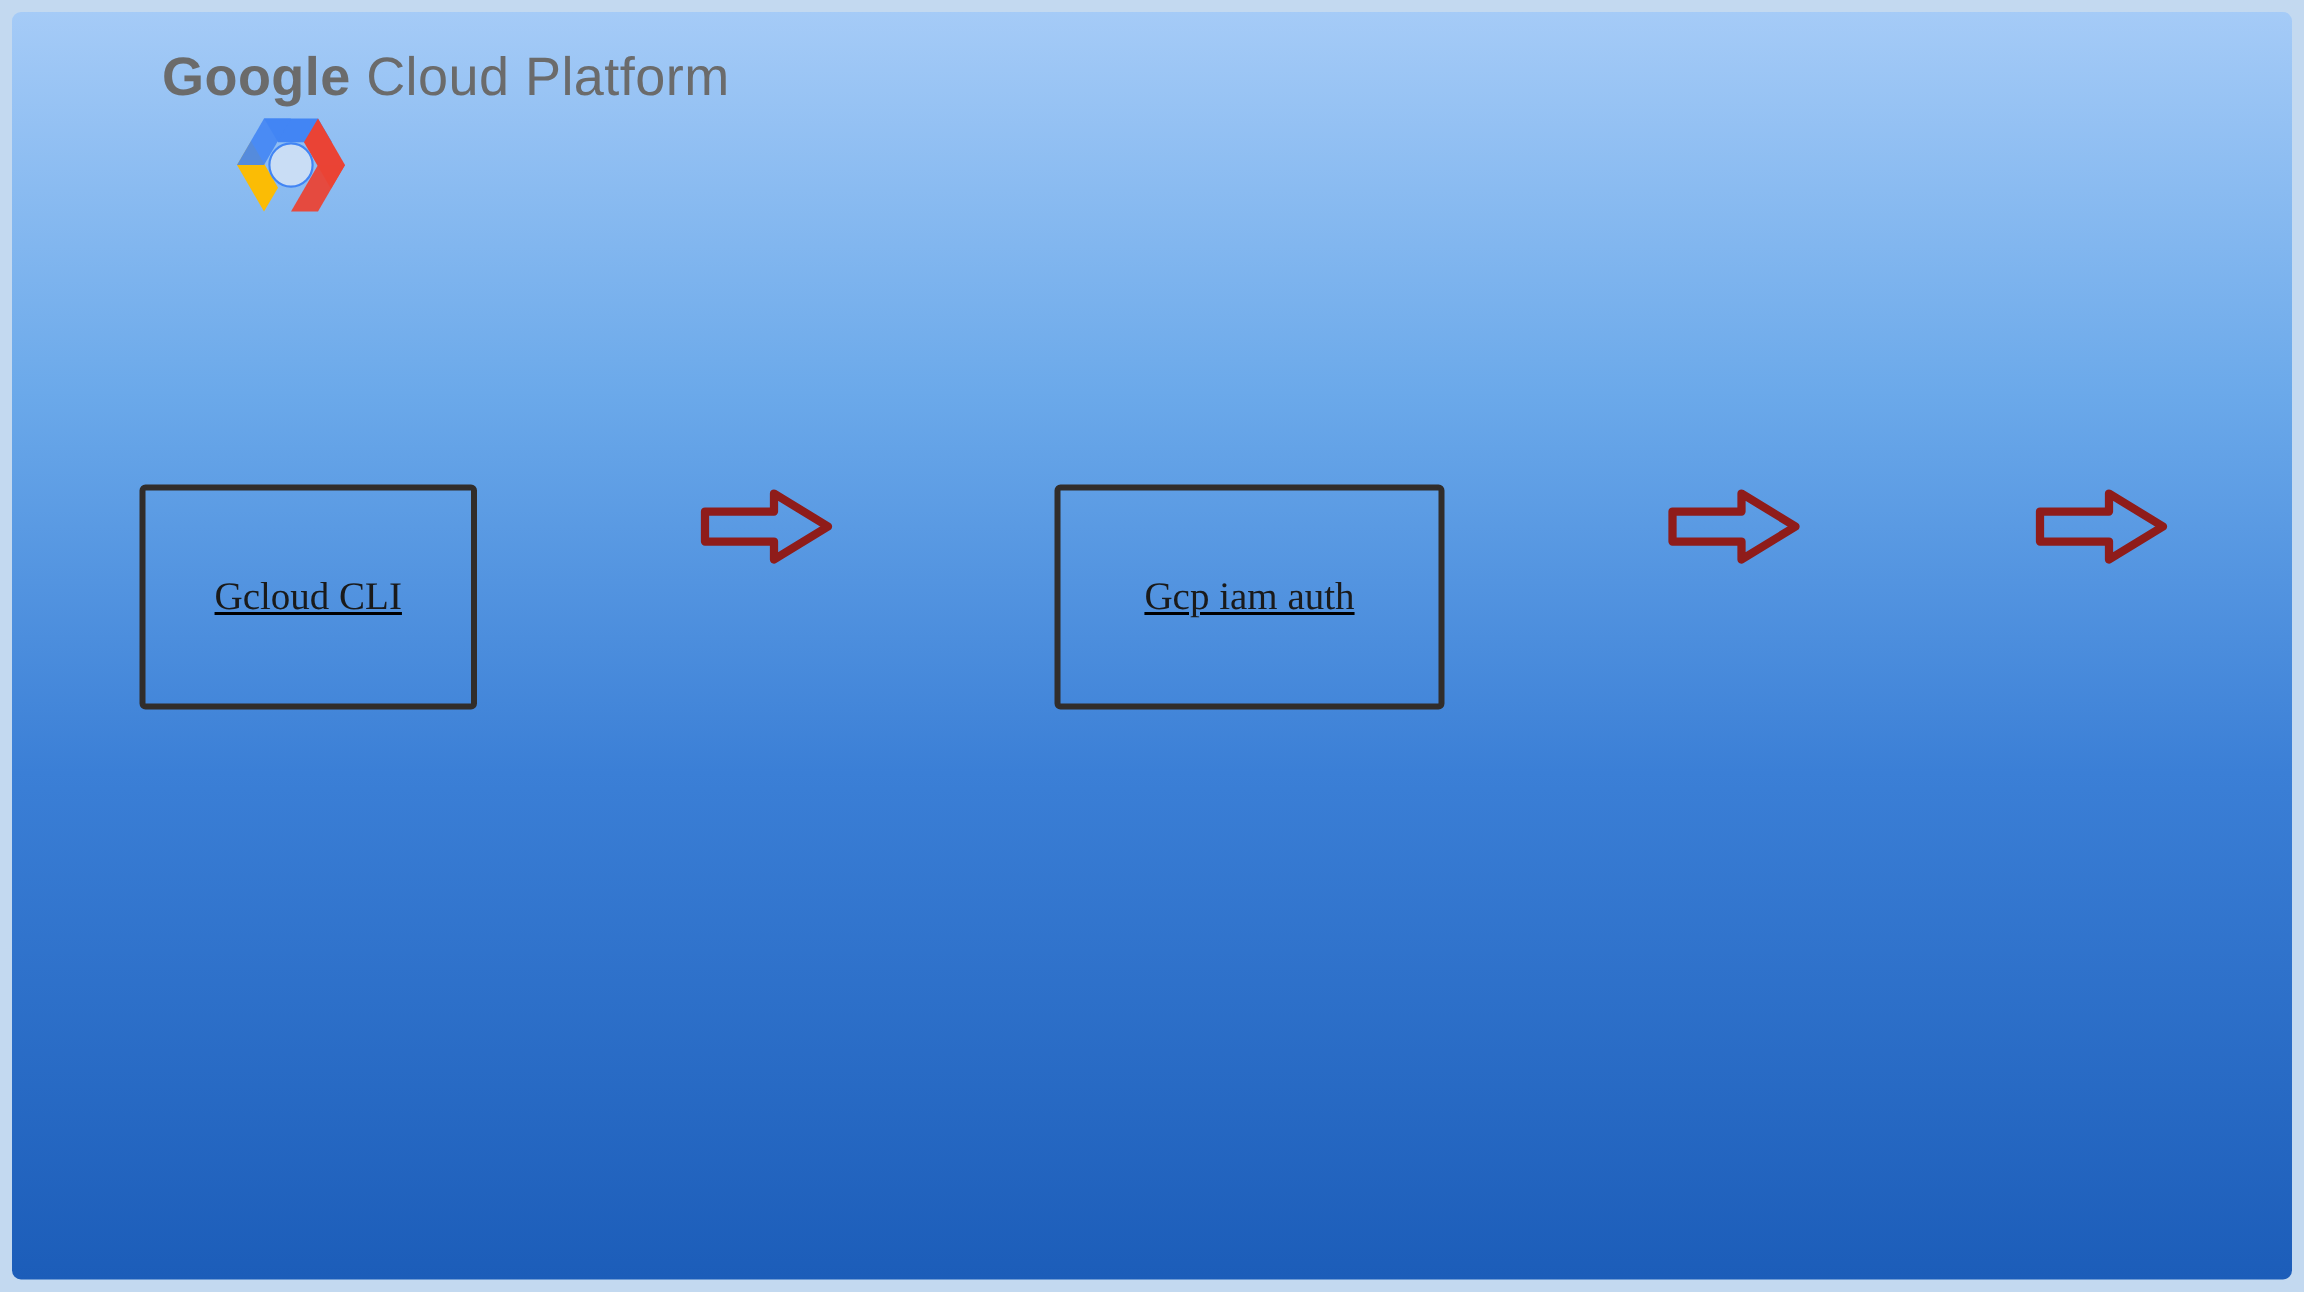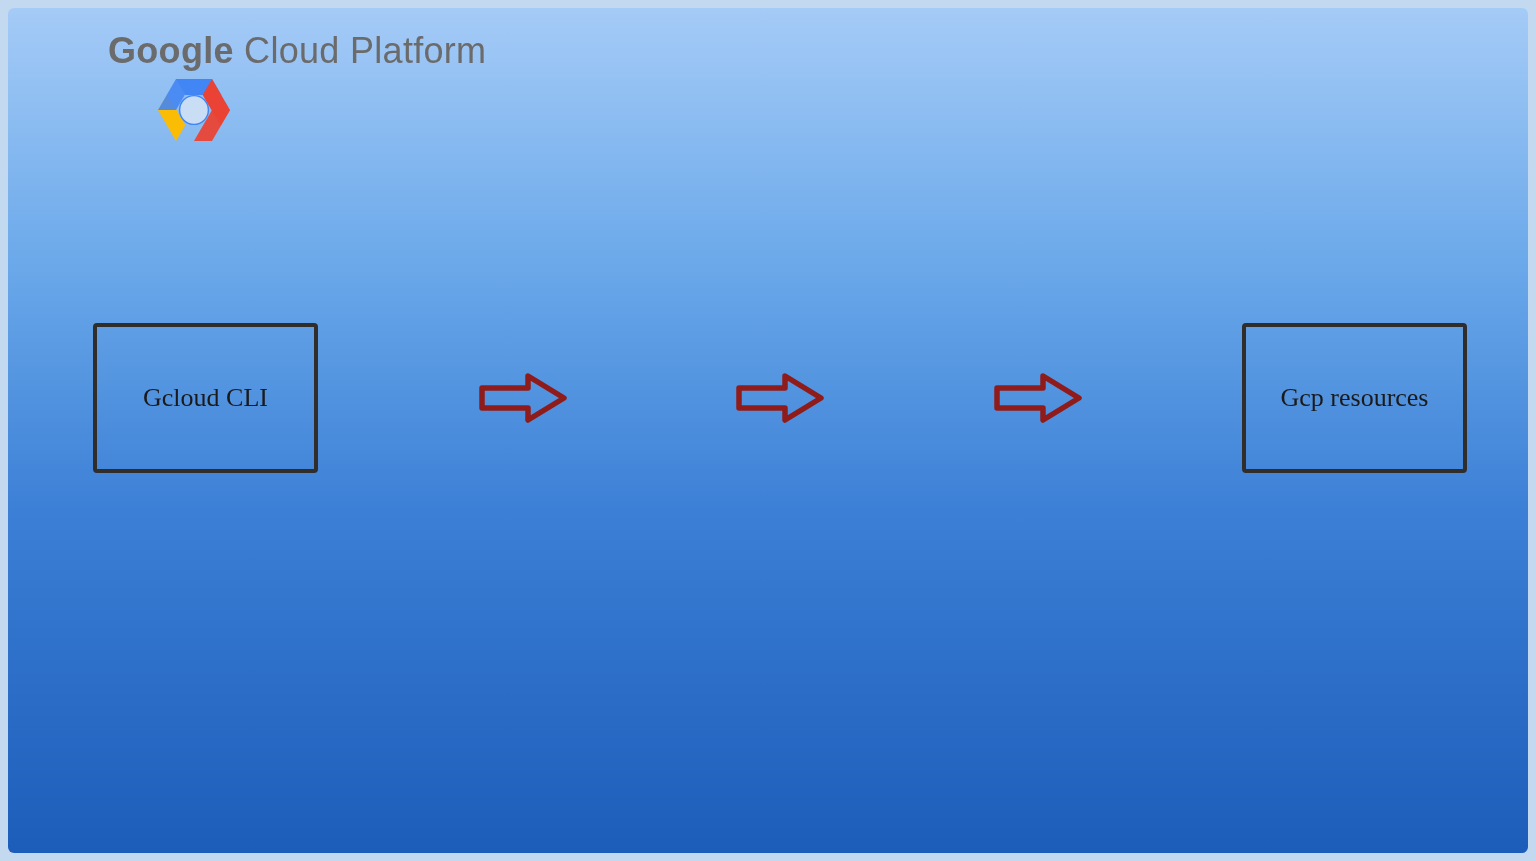--- a/index.html
+++ b/index.html
@@ -35,24 +35,25 @@
       position: absolute;
       top: 70px;
       left: 150px;
       width: 72px;
       height: 64px;
     }
     .flow {
       position: absolute;
       top: 315px;
       left: 85px;
-      right: 61px;
+      right: 74px;
       display: flex;
-      align-items: center;
+      align-items: flex-start;
       justify-content: space-between;
+      text-decoration: underline;
     }
     .node {
       border: 4px solid #312d2b;
       border-radius: 4px;
       background: transparent;
       display: flex;
       align-items: center;
       justify-content: center;
       text-align: center;
       font-family: 'Comic Sans MS', 'Segoe Script', cursive;
@@ -108,33 +109,33 @@
     <div class="node">
       <span>Gcloud CLI</span>
     </div>
 
     <div class="arrow">
       <svg width="90" height="56" viewBox="0 0 90 56">
         <path d="M4 18 L50 18 L50 6 L86 28 L50 50 L50 38 L4 38 Z" fill="none" stroke="#8f1c1a" stroke-width="5.5" stroke-linejoin="round" stroke-linecap="round"></path>
       </svg>
     </div>
 
+    <div class="node" style="min-width:260px">
+      <span>Gcp iam auth</span>
+    </div>
 
     <div class="arrow">
       <svg width="90" height="56" viewBox="0 0 90 56">
         <path d="M4 18 L50 18 L50 6 L86 28 L50 50 L50 38 L4 38 Z" fill="none" stroke="#8f1c1a" stroke-width="5.5" stroke-linejoin="round" stroke-linecap="round"></path>
       </svg>
     </div>
 
 
     <div class="arrow">
       <svg width="90" height="56" viewBox="0 0 90 56">
         <path d="M4 18 L50 18 L50 6 L86 28 L50 50 L50 38 L4 38 Z" fill="none" stroke="#8f1c1a" stroke-width="5.5" stroke-linejoin="round" stroke-linecap="round"></path>
       </svg>
     </div>
 
-    <div class="node" style="min-width:225px">
-      <span>Gcp resources</span>
-    </div>
 
   </div>
 
 </div>
 
 </body></html>

